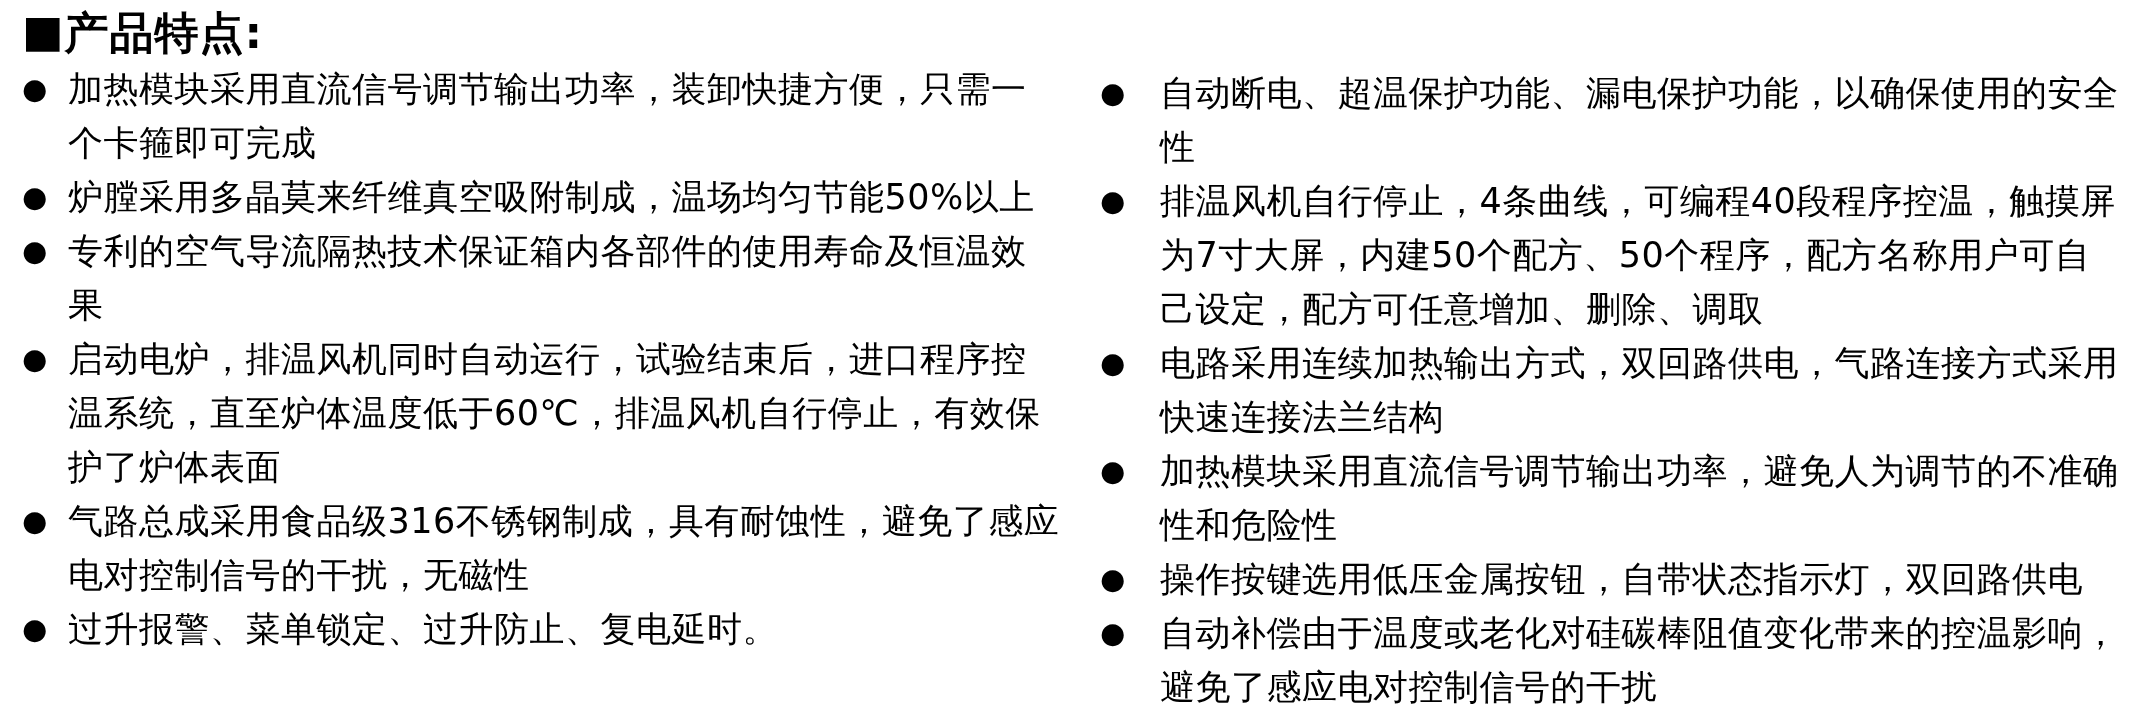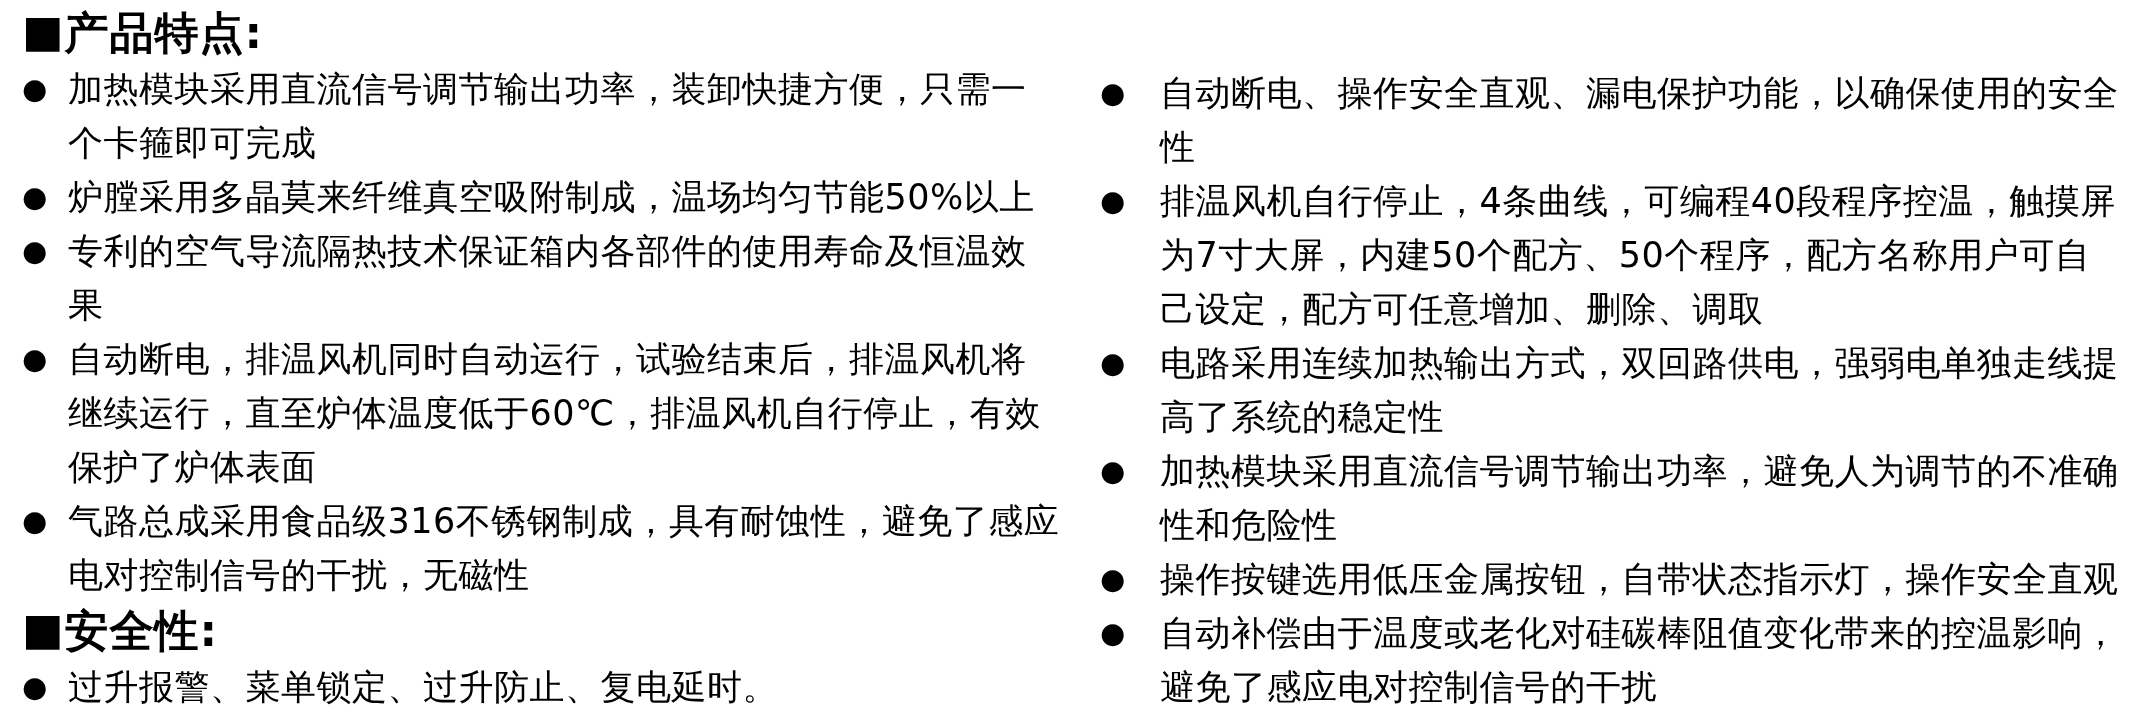--- a/index.html
+++ b/index.html
@@ -89,63 +89,60 @@
       <div class="item">
         <span class="bullet">●</span>
         <span class="txt">炉膛采用多晶莫来纤维真空吸附制成，温场均匀节能50%以上</span>
       </div>
       <div class="item">
         <span class="bullet">●</span>
         <span class="txt">专利的空气导流隔热技术保证箱内各部件的使用寿命及恒温效果</span>
       </div>
       <div class="item">
         <span class="bullet">●</span>
-        <span class="txt">自动断电，排温风机同时自动运行，试验结束后，排温风机将继续运行，直至炉体温度低于60℃，排温风机自行停止，有效保护了炉体表面</span>
+        <span class="txt">启动电炉，排温风机同时自动运行，试验结束后，进口程序控温系统，直至炉体温度低于60℃，排温风机自行停止，有效保护了炉体表面</span>
       </div>
       <div class="item">
         <span class="bullet">●</span>
         <span class="txt">气路总成采用食品级316不锈钢制成，具有耐蚀性，避免了感应电对控制信号的干扰，无磁性</span>
       </div>
     </div>
 
-    <h1 class="heading">
-      <span class="sq">■</span><span>安全性:</span>
-    </h1>
 
     <div class="list">
       <div class="item">
         <span class="bullet">●</span>
         <span class="txt">过升报警、菜单锁定、过升防止、复电延时。</span>
       </div>
     </div>
 
   </div>
 
   <div class="col col-right">
 
     <div class="list">
       <div class="item">
         <span class="bullet">●</span>
-        <span class="txt">自动断电、操作安全直观、漏电保护功能，以确保使用的安全性</span>
+        <span class="txt">自动断电、超温保护功能、漏电保护功能，以确保使用的安全性</span>
       </div>
       <div class="item">
         <span class="bullet">●</span>
         <span class="txt">排温风机自行停止，4条曲线，可编程40段程序控温，触摸屏为7寸大屏，内建50个配方、50个程序，配方名称用户可自己设定，配方可任意增加、删除、调取</span>
       </div>
       <div class="item">
         <span class="bullet">●</span>
-        <span class="txt">电路采用连续加热输出方式，双回路供电，强弱电单独走线提高了系统的稳定性</span>
+        <span class="txt">电路采用连续加热输出方式，双回路供电，气路连接方式采用快速连接法兰结构</span>
       </div>
       <div class="item">
         <span class="bullet">●</span>
         <span class="txt">加热模块采用直流信号调节输出功率，避免人为调节的不准确性和危险性</span>
       </div>
       <div class="item">
         <span class="bullet">●</span>
-        <span class="txt">操作按键选用低压金属按钮，自带状态指示灯，操作安全直观</span>
+        <span class="txt">操作按键选用低压金属按钮，自带状态指示灯，双回路供电</span>
       </div>
       <div class="item">
         <span class="bullet">●</span>
         <span class="txt">自动补偿由于温度或老化对硅碳棒阻值变化带来的控温影响，避免了感应电对控制信号的干扰</span>
       </div>
     </div>
 
   </div>
 
 </div>

